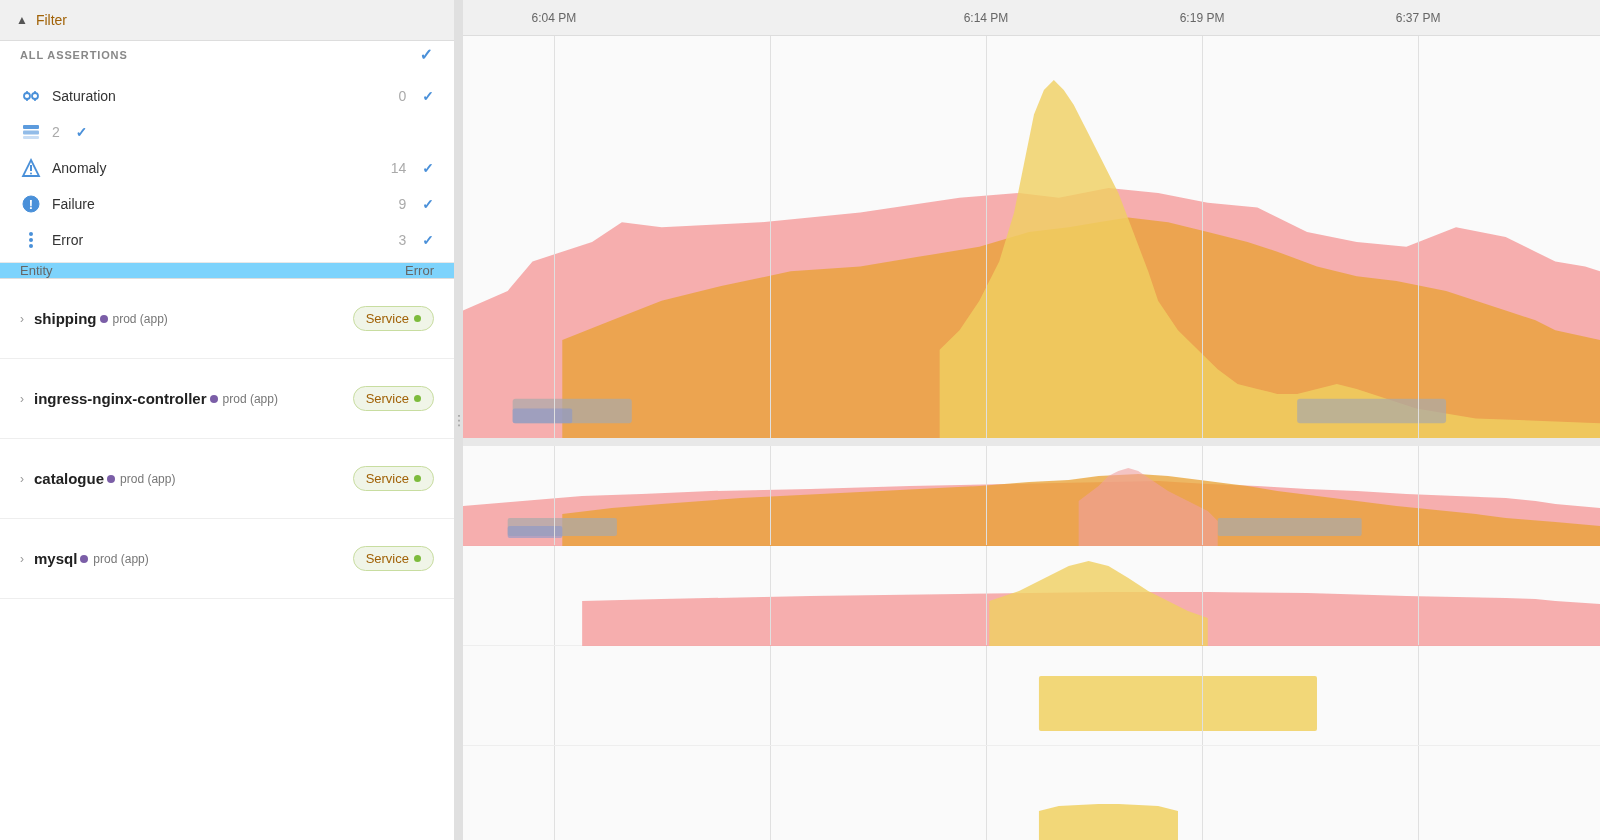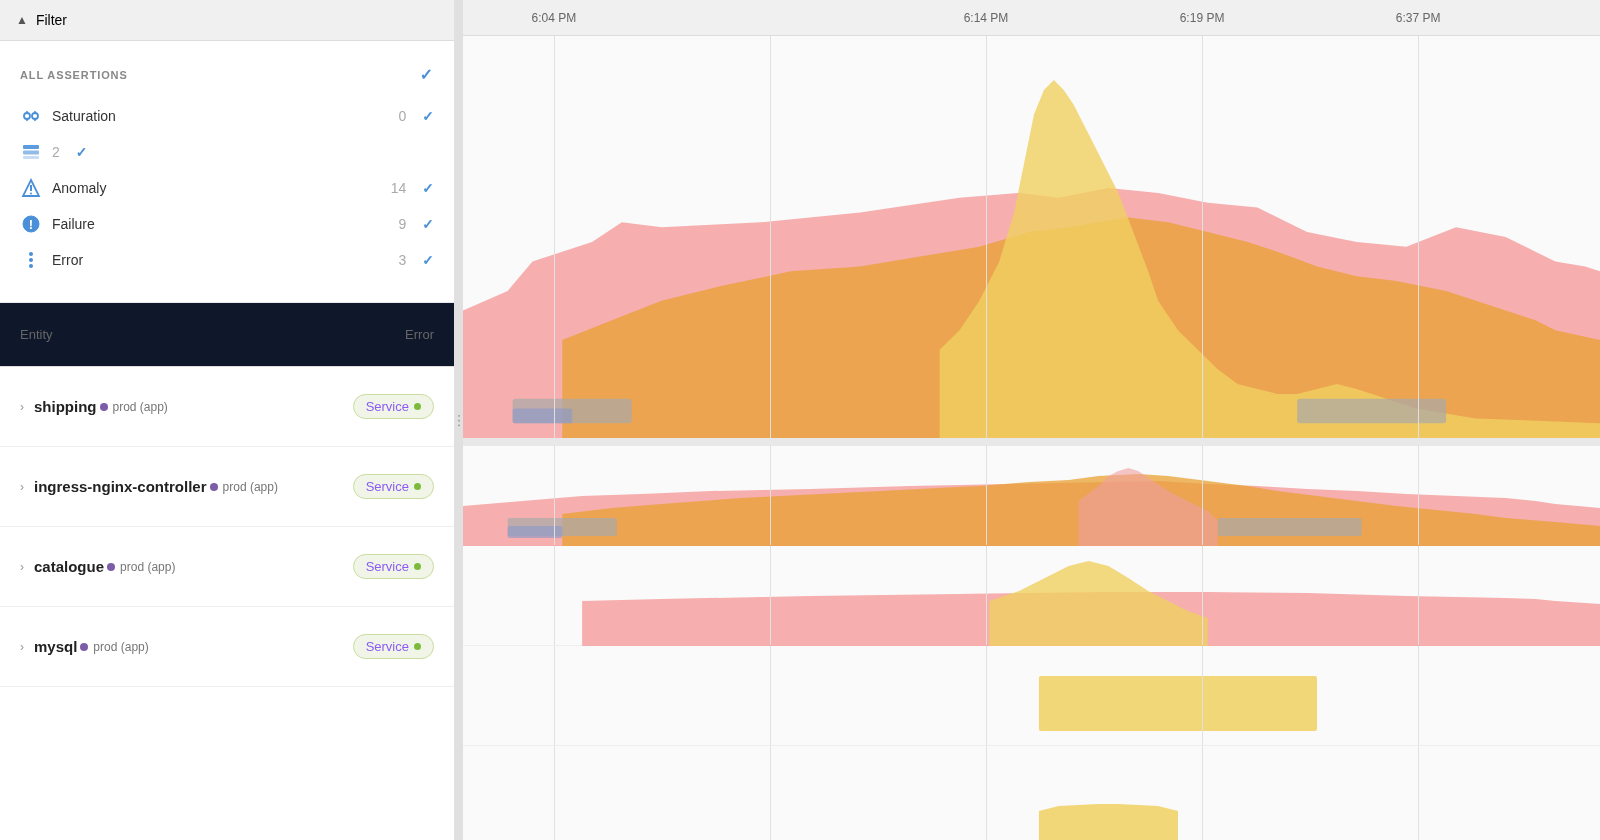--- a/index.html
+++ b/index.html
@@ -33,27 +33,27 @@
       gap: 8px;
     }
 
     .filter-header .chevron-icon {
       font-size: 12px;
       color: #555;
     }
 
     .filter-header .filter-label {
       font-size: 14px;
-      color: #000000;
+      color: #a16207;
       font-weight: 500;
     }
 
     
     .assertions-panel {
-      padding: 24px 20px;
+      padding: 4px 20px;
       border-bottom: 1px solid #e8e8e8;
     }
 
     .assertions-title {
       font-size: 11px;
       color: #888;
       letter-spacing: 0.08em;
       font-weight: 600;
       margin-bottom: 14px;
       display: flex;
@@ -92,22 +92,22 @@
     .assertion-check {
       color: #4a90d9;
       font-size: 14px;
       font-weight: bold;
     }
 
     
     .entity-type-header {
       display: flex;
       align-items: center;
-      padding: 24px 20px;
-      background: #0f172a;
+      padding: 0 20px;
+      background: #7dd3fc;
       border-bottom: 1px solid #ddd;
       font-size: 13px;
       color: #666;
     }
 
     .entity-col { flex: 1; }
     .type-col { text-align: right; }
 
     
     .entity-list {
@@ -159,21 +159,21 @@
       background: #7b5ea7;
       flex-shrink: 0;
     }
 
     .service-badge {
       background: #f0f5e8;
       border: 1px solid #c8dda0;
       border-radius: 20px;
       padding: 4px 12px;
       font-size: 13px;
-      color: #8b5cf6;
+      color: #a16207;
       display: flex;
       align-items: center;
       gap: 5px;
       white-space: nowrap;
     }
 
     .service-dot {
       width: 7px;
       height: 7px;
       border-radius: 50%;

